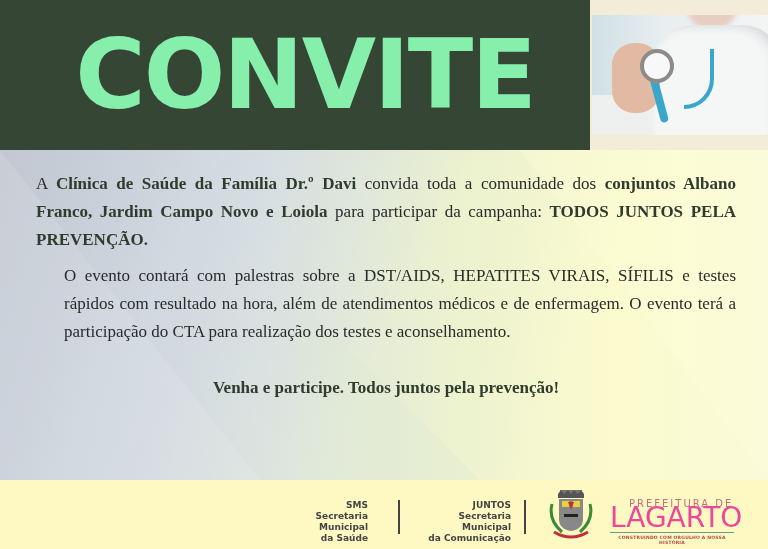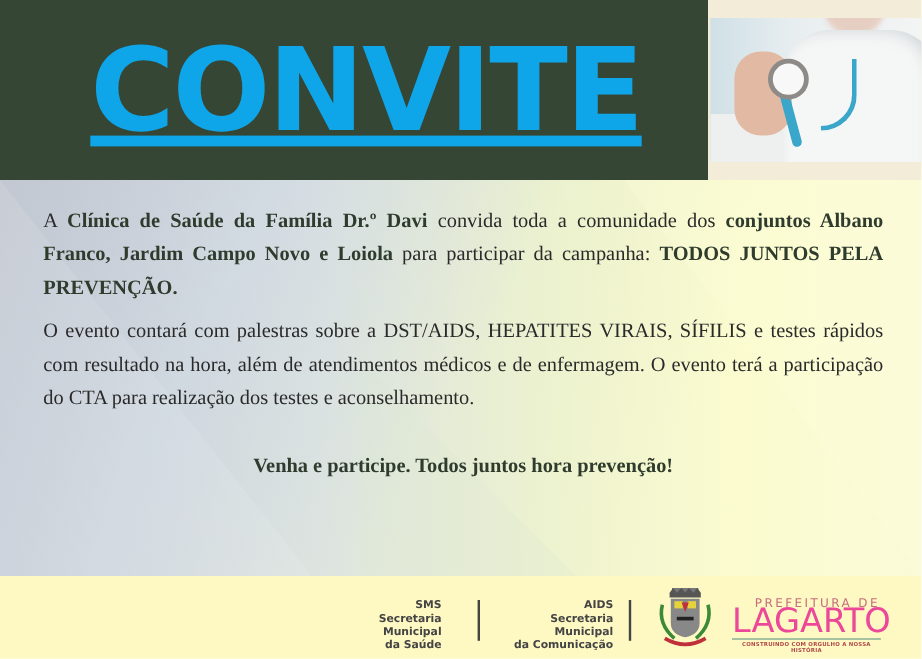--- a/index.html
+++ b/index.html
@@ -16,22 +16,22 @@
   .f1 { left:0; top:150px; width:0; height:0; border-left:260px solid rgba(255,255,255,0.10); border-top:330px solid transparent; }
   .f2 { left:520px; top:150px; width:0; height:0; border-right:248px solid rgba(255,255,220,0.25); border-bottom:330px solid transparent; }
   .f3 { left:300px; top:300px; width:0; height:0; border-left:180px solid rgba(220,230,210,0.25); border-top:180px solid transparent; }
 
   .banner {
     position:absolute; left:0; top:0; width:590px; height:150px;
     background:#364634;
     display:flex; align-items:center; justify-content:center;
   }
   .banner-title {
-    color:#0ea5e9; font-family:"DejaVu Sans", sans-serif; font-weight:bold;
-    font-size:96px; letter-spacing:-2px; line-height:1; margin-left:20px;text-decoration:underline;
+    color:#86efac; font-family:"DejaVu Sans", sans-serif; font-weight:bold;
+    font-size:96px; letter-spacing:-2px; line-height:1; margin-left:20px;
   }
 
   .photo-panel {
     position:absolute; left:590px; top:0; width:178px; height:150px;
     background:#f2ecd9;
   }
   .photo {
     position:absolute; left:2px; top:15px; width:176px; height:120px;
     background: linear-gradient(90deg, #cfe0e6 0%, #e8eef0 40%, #f3f4f4 100%);
     overflow:hidden;
@@ -41,21 +41,21 @@
   .tube { position:absolute; left:92px; top:34px; width:30px; height:60px; border:4px solid #3aa6c9; border-top:none; border-left:none; border-radius:0 0 30px 0; }
   .tube2 { position:absolute; left:63px; top:60px; width:8px; height:48px; background:#3aa6c9; border-radius:4px; transform:rotate(-15deg); }
   .hand { position:absolute; left:20px; top:28px; width:48px; height:70px; border-radius:22px; background:#e2b9a2; }
   .chest-piece { position:absolute; left:48px; top:34px; width:34px; height:34px; border-radius:50%; background:#f8f8f8; border:4px solid #8d8a88; }
   .sleeve { position:absolute; left:0; top:80px; width:60px; height:40px; background:#eef0ef; }
 
   .content { position:absolute; left:36px; top:170px; width:700px; color:#2a2a2a; font-size:17px; line-height:28px; }
   .content p { text-align:justify; }
   .content b { color:#2e3b2d; }
   .para1 { margin-bottom:8px; }
-  .para2 { margin-bottom:28px; }
+  .para2 { margin-bottom:28px;margin-left:28px; }
   .detail-line { line-height:28px; }
   .closing { text-align:center; margin-top:4px; font-weight:bold; color:#2e3b2d; padding-left:0; font-size:17px; }
 
   .footer { position:absolute; left:0; top:480px; width:768px; height:87px; background:#fef9c3;font-weight:bold; }
   .org { position:absolute; top:20px; font-family:"DejaVu Sans", sans-serif; font-size:9px; line-height:11px; color:#444; text-align:right; }
   .org-sms { left:290px; width:78px; }
   .org-secom { left:408px; width:103px; }
   .divider { position:absolute; top:20px; width:2px; height:34px; background:#444; }
   .div1 { left:398px; }
   .div2 { left:524px; }
@@ -89,32 +89,32 @@
     <div class="tube2"></div>
     <div class="chest-piece"></div>
   </div>
 </div>
 
 <div class="content">
   <p class="para1">
     <span>A </span><b>Clínica de Saúde da Família Dr.º Davi</b><span> convida toda a comunidade dos </span><b>conjuntos Albano Franco, Jardim Campo Novo e Loiola</b><span> para participar da campanha: </span><b>TODOS JUNTOS PELA PREVENÇÃO.</b>
   </p>
   <p class="para2">O evento contará com palestras sobre a DST/AIDS, HEPATITES VIRAIS, SÍFILIS e testes rápidos com resultado na hora, além de atendimentos médicos e de enfermagem. O evento terá a participação do CTA para realização dos testes e aconselhamento.</p>
-  <div class="closing">Venha e participe. Todos juntos hora prevenção!</div>
+  <div class="closing">Venha e participe. Todos juntos pela prevenção!</div>
 </div>
 
 <div class="footer">
   <div class="org org-sms">
     <div>SMS</div>
     <div>Secretaria Municipal</div>
     <div>da Saúde</div>
   </div>
   <div class="divider div1"></div>
   <div class="org org-secom">
-    <div>AIDS</div>
+    <div>JUNTOS</div>
     <div>Secretaria Municipal</div>
     <div>da Comunicação</div>
   </div>
   <div class="divider div2"></div>
 </div>
 
 <svg class="crest" viewBox="0 0 50 56">
   <path d="M14 4 h22 v6 h-22z" fill="#777"></path>
   <path d="M12 8 l3 -4 l3 4 l4 -4 l3 4 l3 -4 l4 4 l3 -4 l3 4 v4 h-26z" fill="#555"></path>
   <path d="M13 13 h24 v20 q0 10 -12 12 q-12 -2 -12 -12z" fill="#888"></path>

